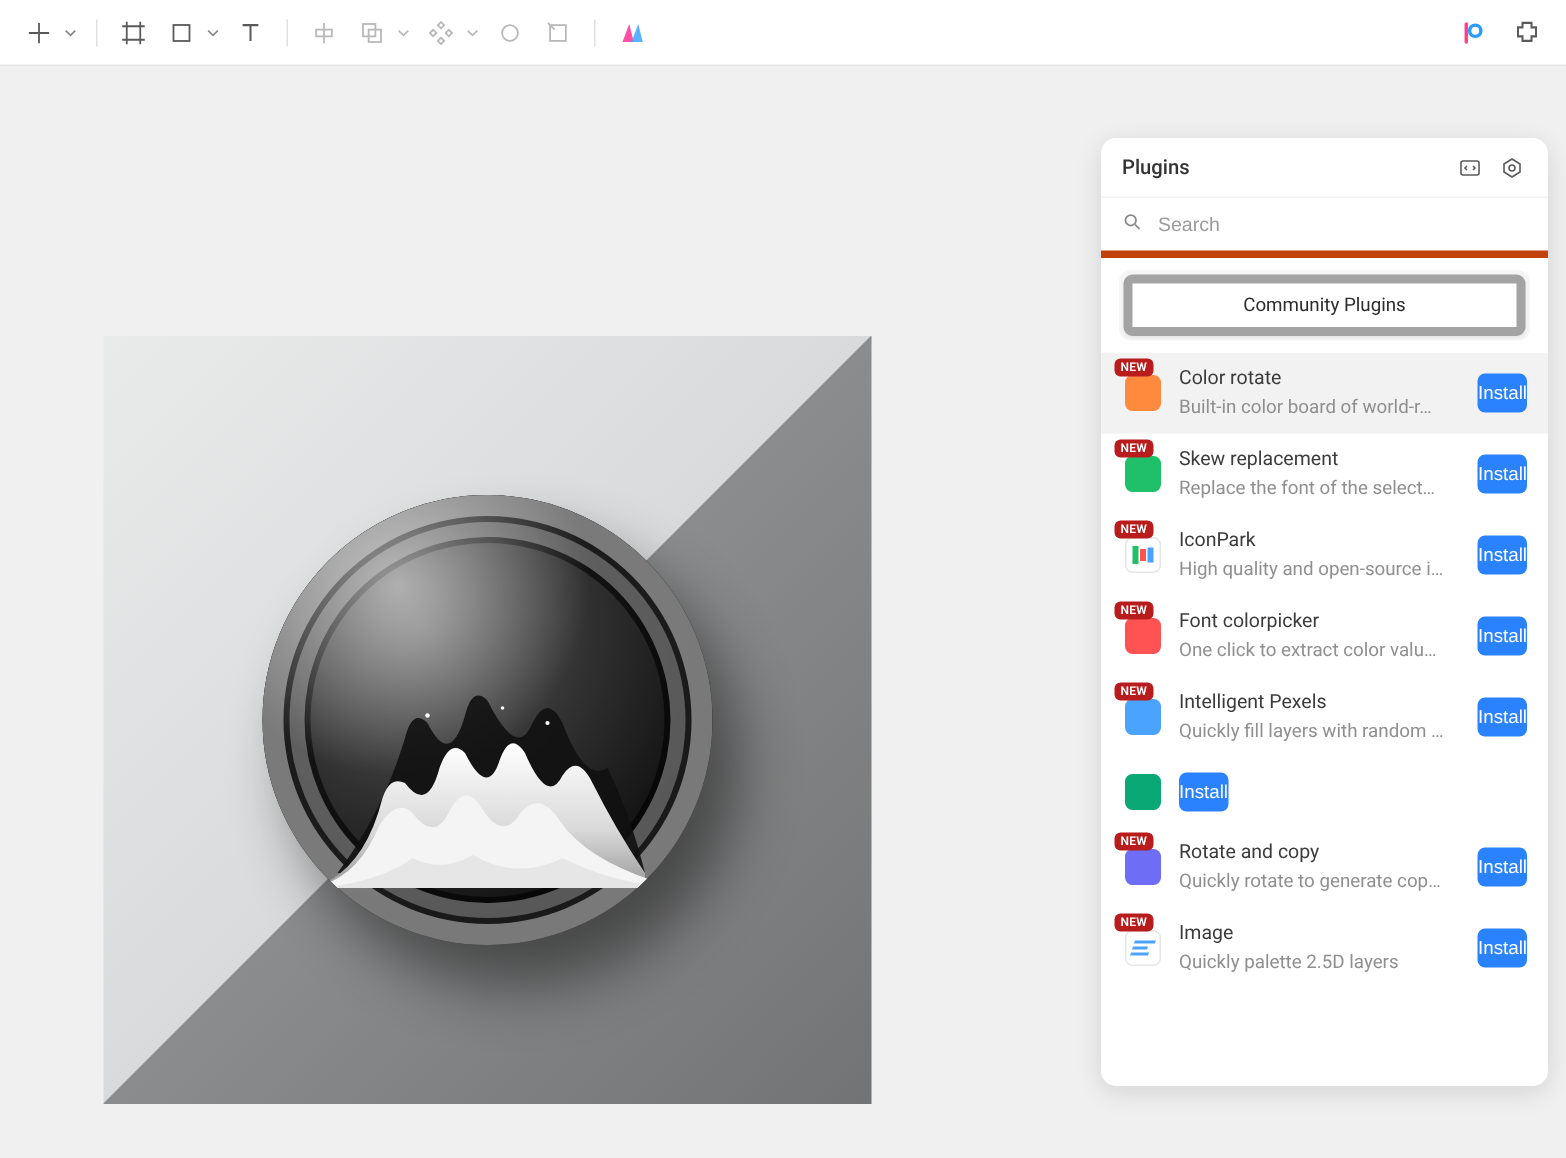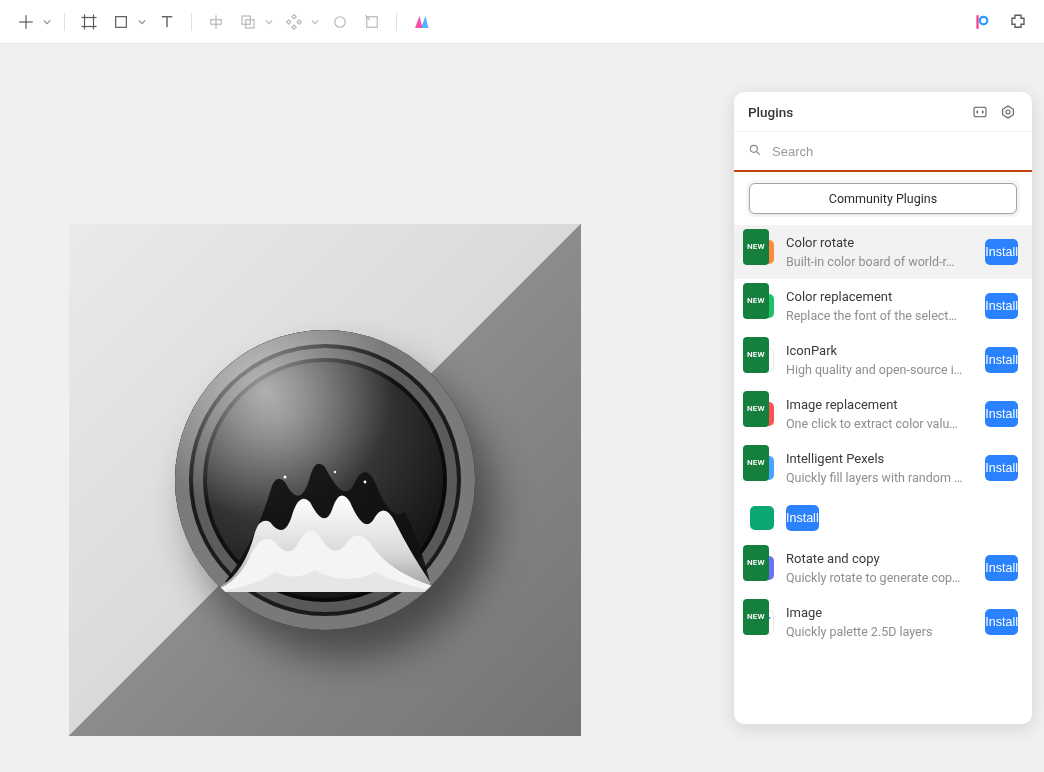--- a/index.html
+++ b/index.html
@@ -121,21 +121,21 @@
   }
   .pp-title {
     font-size: 13.5px;
     font-weight: 500;
     color: #333;
     flex: 1;
   }
   .pp-header-icn { color:#5a5a5a; width:20px; height:20px; display:flex; align-items:center; justify-content:center; }
   .pp-search {
     height: 40px;
-    border-bottom: 2px solid #c2410c;
+    border-bottom: 5px solid #c2410c;
     display:flex; align-items:center;
     padding: 0 14px;
     gap: 10px;
     color:#888;
   }
   .pp-search input {
     border:none; outline:none; font-size:13px; color:#333; flex:1;
     background:transparent;
   }
   .pp-search input::placeholder { color:#9a9a9a; }
@@ -159,21 +159,21 @@
     font-size: 12.5px;
     padding: 7px 6px;
     border-radius: 6px;
     color: #8a8a8a;
     cursor:pointer;
   }
   .pp-tab.active {
     background: #fff;
     color: #2c2c2c;
     box-shadow: 0 1px 2px rgba(0,0,0,0.06);
-    border: 1px solid #a3a3a3;
+    border: 6px solid #a3a3a3;
   }
 
   
   .pp-list {
     flex:1;
     overflow-y:auto;
   }
   .pp-item {
     display:flex;
     align-items:center;
@@ -187,25 +187,25 @@
     border-radius: 5px;
     flex: 0 0 24px;
     display:flex; align-items:center; justify-content:center;
     font-size: 12px; font-weight:700; color:#fff;
     position: relative;
   }
   .pp-badge-new {
     position:absolute;
     top: 4px;
     left: 9px;
-    background: #15803d;
+    background: #b91c1c;
     color:#fff;
     font-size: 8px;
     line-height: 10px;
-    padding: 13px 4px;
+    padding: 1px 4px;
     border-radius: 4px;
     font-weight:600;
     z-index: 2;
     letter-spacing: 0.2px;
   }
   .pp-text { flex:1; min-width:0; }
   .pp-name {
     font-size: 13px;
     color: #3b3b3b;
     margin-bottom: 4px;
@@ -452,39 +452,39 @@
           <div class="pp-text">
             <div class="pp-name">Color rotate</div>
             <div class="pp-desc">Built-in color board of world-r…</div>
           </div>
           <button class="pp-install-btn">Install</button>
         </div>
         <div class="pp-item">
           <div class="pp-badge-new">NEW</div>
           <div class="pp-icon ic-green"></div>
           <div class="pp-text">
-            <div class="pp-name">Color replacement</div>
+            <div class="pp-name">Skew replacement</div>
             <div class="pp-desc">Replace the font of the select…</div>
           </div>
           <button class="pp-install-btn">Install</button>
         </div>
         <div class="pp-item">
           <div class="pp-badge-new">NEW</div>
           <div class="pp-icon ic-teal"></div>
           <div class="pp-text">
             <div class="pp-name">IconPark</div>
             <div class="pp-desc">High quality and open-source i…</div>
           </div>
           <button class="pp-install-btn">Install</button>
         </div>
         <div class="pp-item">
           <div class="pp-badge-new">NEW</div>
           <div class="pp-icon ic-red"></div>
           <div class="pp-text">
-            <div class="pp-name">Image replacement</div>
+            <div class="pp-name">Font colorpicker</div>
             <div class="pp-desc">One click to extract color valu…</div>
           </div>
           <button class="pp-install-btn">Install</button>
         </div>
         <div class="pp-item">
           <div class="pp-badge-new">NEW</div>
           <div class="pp-icon ic-blue"></div>
           <div class="pp-text">
             <div class="pp-name">Intelligent Pexels</div>
             <div class="pp-desc">Quickly fill layers with random …</div>

